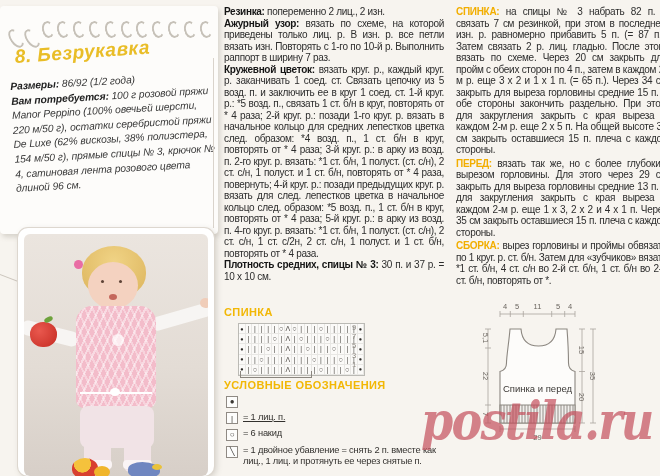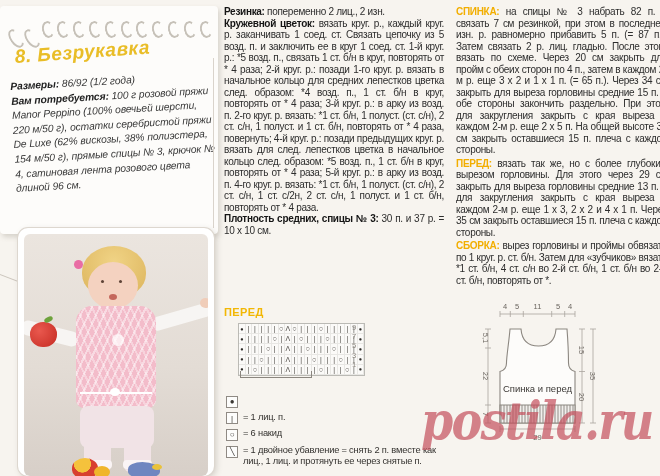--- a/index.html
+++ b/index.html
@@ -113,25 +113,26 @@
       <div class="sh" style="left:99px;top:226px;width:29px;height:9px;background:#faf4f5;border-radius:4px;"></div>
       <div class="sh" style="left:48px;top:224px;width:26px;height:20px;background:radial-gradient(circle at 40% 30%,#f5c23c 40%,#d8402f 42%);border-radius:50% 50% 40% 40%;"></div>
       <div class="sh" style="left:70px;top:232px;width:16px;height:12px;background:#f0b52a;border-radius:50%;"></div>
       <div class="sh" style="left:104px;top:228px;width:32px;height:16px;background:#6f86c0;border-radius:45% 55% 40% 40%;"></div>
       <div class="sh" style="left:128px;top:230px;width:10px;height:6px;background:#e9c23a;border-radius:50%;"></div>
     </div>
   </div>
 
   <div id="mid-col" class="col">
       <p><span class="plabel">Резинка:</span> попеременно 2 лиц., 2 изн.</p>
+      <p><span class="plabel">Ажурный узор:</span> вязать по схеме, на которой приведены только лиц. р. В изн. р. все петли вязать изн. Повторять с 1-го по 10-й р. Выполнить раппорт в ширину 7 раз.</p>
       <p><span class="plabel">Кружевной цветок:</span> вязать круг. р., каждый круг. р. заканчивать 1 соед. ст. Связать цепочку из 5 возд. п. и заключить ее в круг 1 соед. ст. 1-й круг. р.: *5 возд. п., связать 1 ст. б/н в круг, повторять от * 4 раза; 2-й круг. р.: позади 1-го круг. р. вязать в начальное кольцо для средних лепестков цветка след. образом: *4 возд. п., 1 ст. б/н в круг, повторять от * 4 раза; 3-й круг. р.: в арку из возд. п. 2-го круг. р. вязать: *1 ст. б/н, 1 полуст. (ст. с/н), 2 ст. с/н, 1 полуст. и 1 ст. б/н, повторять от * 4 раза, повернуть; 4-й круг. р.: позади предыдущих круг. р. вязать для след. лепестков цветка в начальное кольцо след. образом: *5 возд. п., 1 ст. б/н в круг, повторять от * 4 раза; 5-й круг. р.: в арку из возд. п. 4-го круг. р. вязать: *1 ст. б/н, 1 полуст. (ст. с/н), 2 ст. с/н, 1 ст. с/2н, 2 ст. с/н, 1 полуст. и 1 ст. б/н, повторять от * 4 раза.</p>
       <p><span class="plabel">Плотность средних, спицы № 3:</span> 30 п. и 37 р. = 10 х 10 см.</p>
     </div>
 
-  <div id="schema-head" class="yellow-head">ПЕРЕД</div>
+  <div id="schema-head" class="yellow-head">СПИНКА</div>
   <div id="chart">
       <div class="chart-row">
         <div class="chart-cell sym-dot">●</div>
         <div class="chart-cell">|</div>
         <div class="chart-cell">|</div>
         <div class="chart-cell">|</div>
         <div class="chart-cell">|</div>
         <div class="chart-cell">|</div>
         <div class="chart-cell sym-yo">○</div>
         <div class="chart-cell sym-dec">Λ</div>
@@ -234,27 +235,28 @@
     </div>
   <div id="chart-labels">
       <div>9</div>
       <div>7</div>
       <div>5</div>
       <div>3</div>
       <div>1</div>
     </div>
   <div id="rapport"></div>
 
+  <div id="legend-head" class="yellow-head">УСЛОВНЫЕ ОБОЗНАЧЕНИЯ</div>
   <div id="legend">
       <div class="legend-item">
         <span class="sym-box">●</span>
       </div>
       <div class="legend-item">
         <span class="sym-box">|</span>
-        <span style="flex: 1 1 0%;">= 1 лиц. п.</span>
+        <span style="flex: 1 1 0%; text-decoration: underline;">= 1 лиц. п.</span>
       </div>
       <div class="legend-item">
         <span class="sym-box">○</span>
         <span style="flex: 1 1 0%;">= 6 накид</span>
       </div>
       <div class="legend-item">
         <span class="sym-box">╲</span>
         <span style="flex: 1 1 0%;">= 1 двойное убавление = снять 2 п. вместе как лиц., 1 лиц. и протянуть ее через снятые п.</span>
       </div>
     </div>

